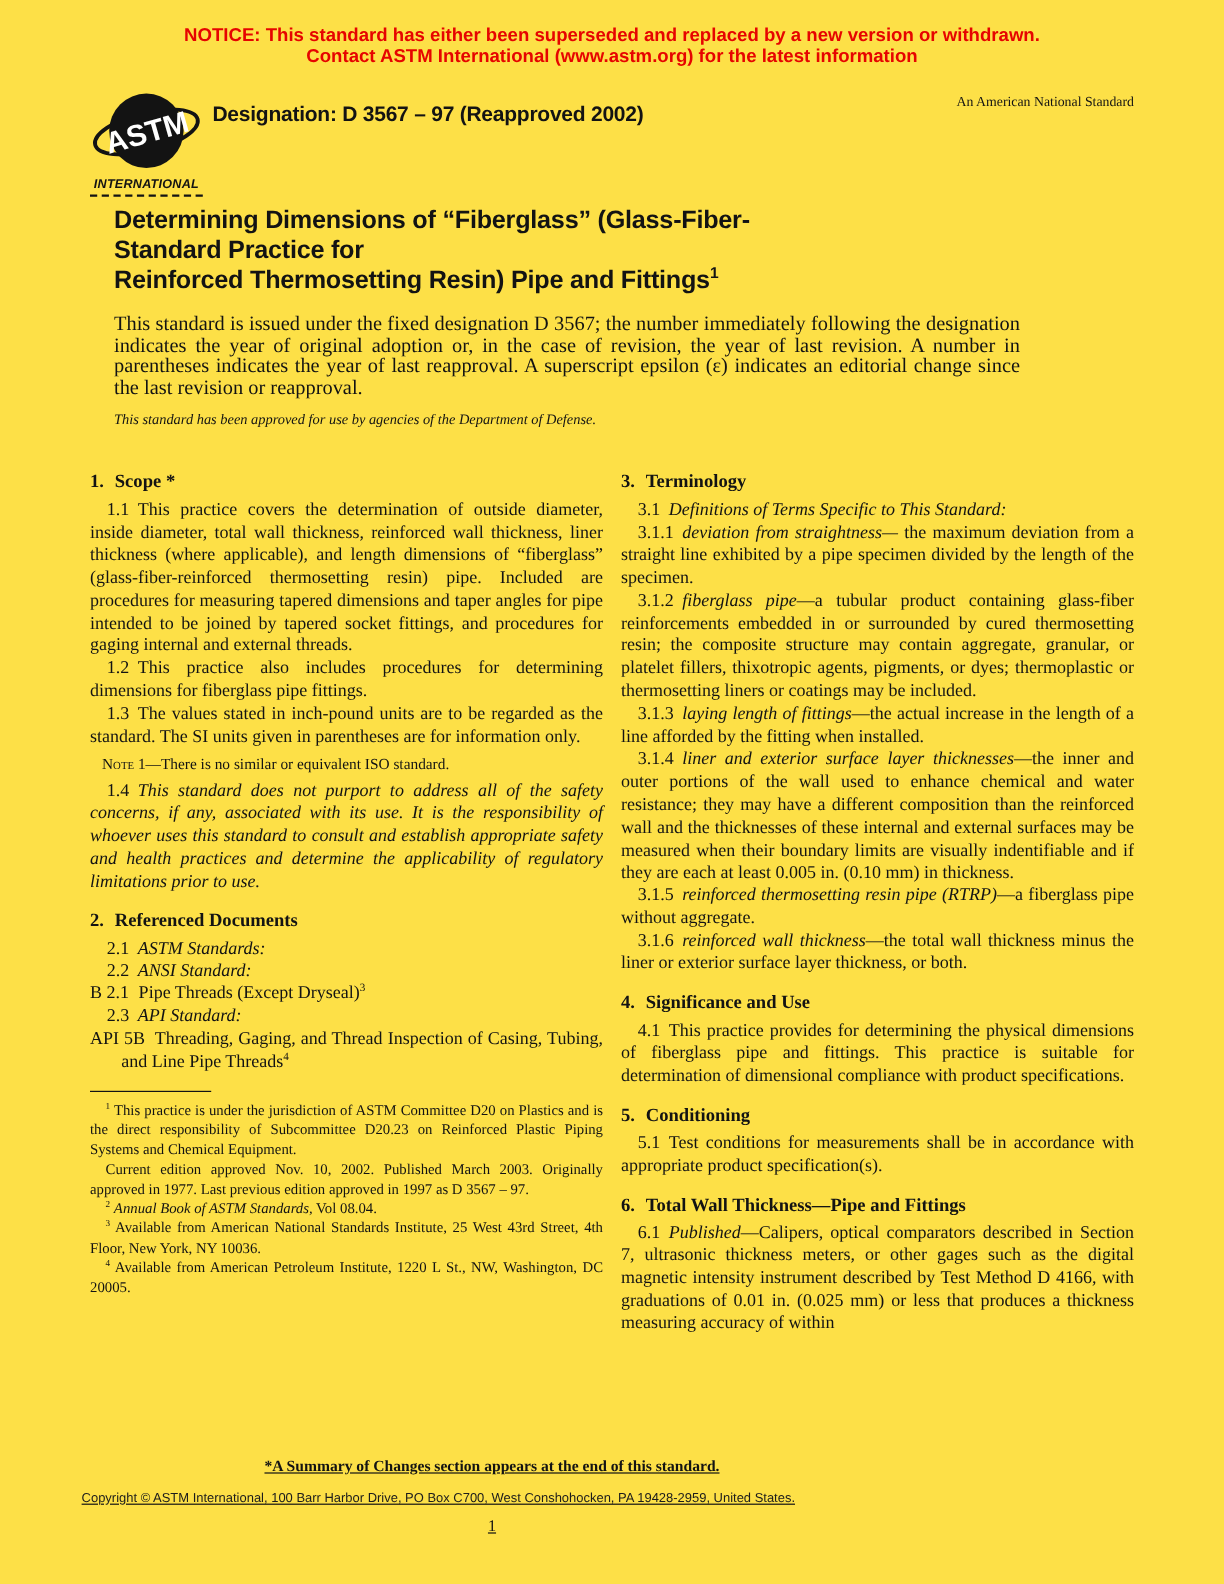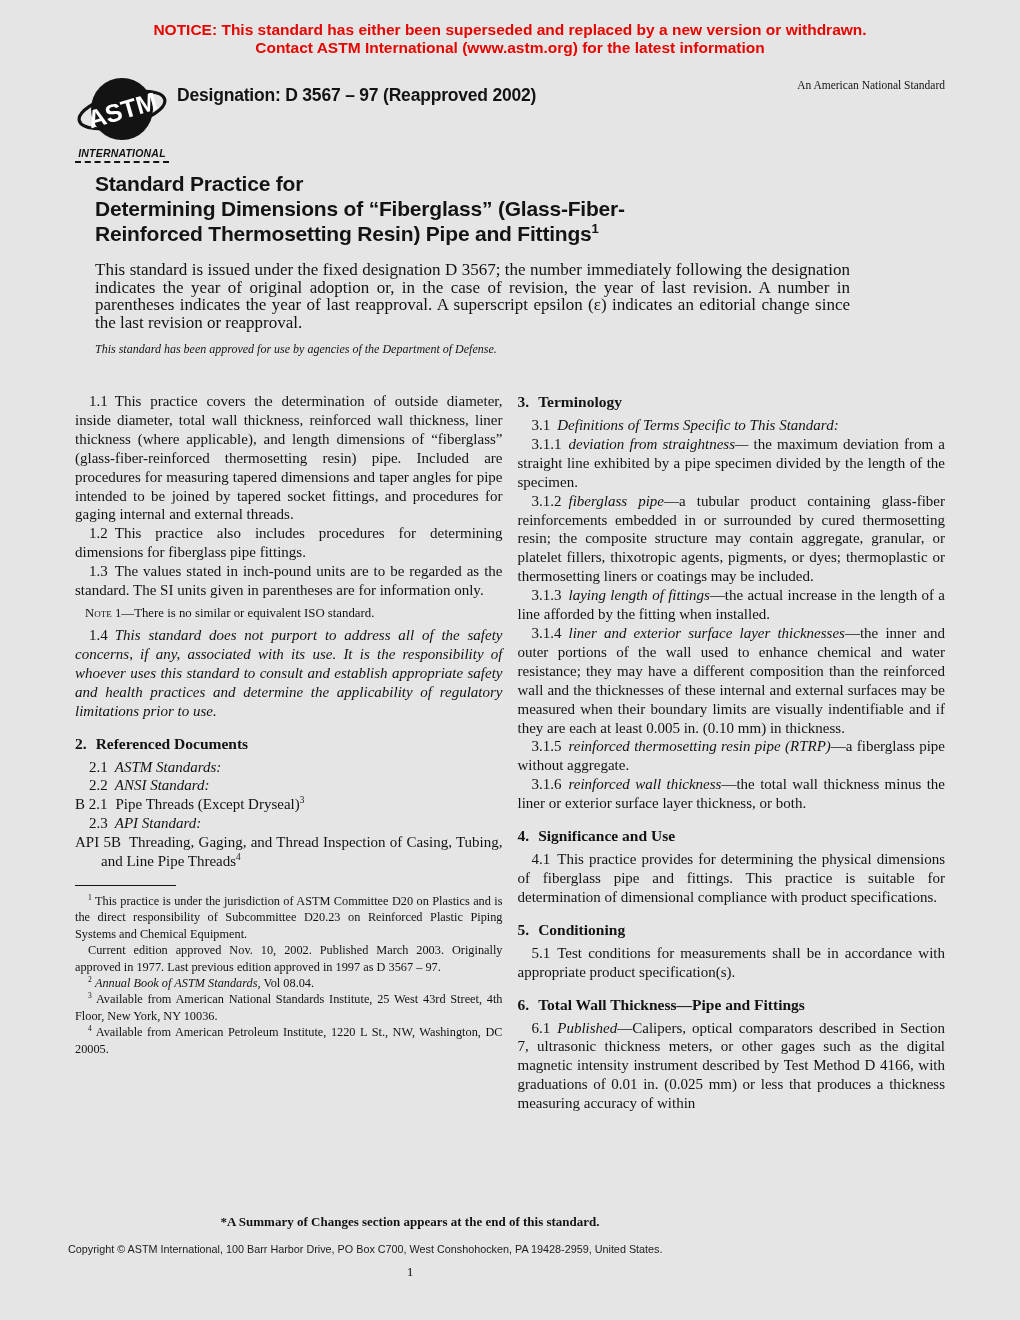--- a/index.html
+++ b/index.html
@@ -1,19 +1,19 @@
 <!DOCTYPE html>
 <html><head>
 <meta charset="utf-8">
 <style>
   * { margin:0; padding:0; box-sizing:border-box; }
   html,body { background:#ffffff; }
   .page {
     position:relative; width:1020px; height:1320px; margin:0 auto;
-    background:#e5e5e5; color:#131313; font-family:"Liberation Serif", serif;
+    background:#fde047; color:#131313; font-family:"Liberation Serif", serif;
     overflow:hidden;
   }
   
   .notice {
     padding-top:21px; text-align:center;
     font-family:"Liberation Sans", sans-serif; font-weight:bold;
     font-size:15.5px; line-height:18px; color:#e60400;
   }
   
   .header-row { position:relative; margin:16px 75px 0 75px; height:94px; }
@@ -58,21 +58,21 @@
   }
   .sc { font-variant:small-caps; }
   .ref { padding-left:26px; text-indent:-26px; }
   .ref .code { margin-right:8px; }
   sup { font-size:0.62em; line-height:0; }
   
   .fn-rule { width:101px; border-top:1.5px solid #131313; margin:14px 0 7px 0; }
   .footnotes { font-size:12.3px; line-height:16.4px; text-align:justify; }
   .fn { text-indent:13px; }
   
-  .footer { position:absolute; top:1214px; left:0; width:820px; }
+  .footer { position:absolute; top:1214px; left:0; width:820px;text-decoration:underline; }
   .summary { text-align:center; font-weight:bold; font-size:13px; }
   .copyright {
     margin:13px 0 0 68px; font-family:"Liberation Sans", sans-serif;
     font-size:10.8px; color:#1c1c1c;
   }
   .pagenum { text-align:center; margin-top:9px; font-size:13.5px; }
 </style>
 </head>
 <body>
 
@@ -90,32 +90,33 @@
         <circle cx="46" cy="36" r="31" fill="#131313"></circle>
         <text x="46" y="46" text-anchor="middle" font-family="Liberation Sans, sans-serif" font-size="25" font-weight="bold" fill="#ffffff" transform="rotate(-16 46 36)">ASTM</text>
       </svg>
       <div class="logo-intl">INTERNATIONAL</div>
     </div>
     <div class="designation">Designation: D 3567 – 97 (Reapproved 2002)</div>
     <div class="ans">An American National Standard</div>
   </div>
 
   <div class="title-block">
+    <div>Determining Dimensions of “Fiberglass” (Glass-Fiber-</div>
     <div>Standard Practice for</div>
-    <div>Determining Dimensions of “Fiberglass” (Glass-Fiber-</div>
     <div><span>Reinforced Thermosetting Resin) Pipe and Fittings</span><sup>1</sup></div>
   </div>
 
   <p class="issued">This standard is issued under the fixed designation D 3567; the number immediately following the designation indicates the year of original adoption or, in the case of revision, the year of last revision. A number in parentheses indicates the year of last reapproval. A superscript epsilon (ε) indicates an editorial change since the last revision or reapproval.</p>
   <p class="dod">This standard has been approved for use by agencies of the Department of Defense.</p>
 
   <div class="columns">
 
     <div class="col">
 
+      <h2 class="sec-h first"><span class="h-num">1.</span><span>Scope *</span></h2>
       <p class="p"><span class="pnum">1.1</span><span>This practice covers the determination of outside diameter, inside diameter, total wall thickness, reinforced wall thickness, liner thickness (where applicable), and length dimensions of “fiberglass” (glass-fiber-reinforced thermosetting resin) pipe. Included are procedures for measuring tapered dimensions and taper angles for pipe intended to be joined by tapered socket fittings, and procedures for gaging internal and external threads.</span></p>
       <p class="p"><span class="pnum">1.2</span><span>This practice also includes procedures for determining dimensions for fiberglass pipe fittings.</span></p>
       <p class="p"><span class="pnum">1.3</span><span>The values stated in inch-pound units are to be regarded as the standard. The SI units given in parentheses are for information only.</span></p>
       <p class="note"><span class="sc">Note 1</span><span>—There is no similar or equivalent ISO standard.</span></p>
       <p class="p"><span class="pnum">1.4</span><span class="italic">This standard does not purport to address all of the safety concerns, if any, associated with its use. It is the responsibility of whoever uses this standard to consult and establish appropriate safety and health practices and determine the applicability of regulatory limitations prior to use.</span></p>
 
       <h2 class="sec-h"><span class="h-num">2.</span><span>Referenced Documents</span></h2>
       <p class="p"><span class="pnum">2.1</span><span class="italic">ASTM Standards:</span></p>
       <p class="p"><span class="pnum">2.2</span><span class="italic">ANSI Standard:</span></p>
       <p class="ref"><span class="code">B 2.1</span><span>Pipe Threads (Except Dryseal)</span><sup>3</sup></p>

